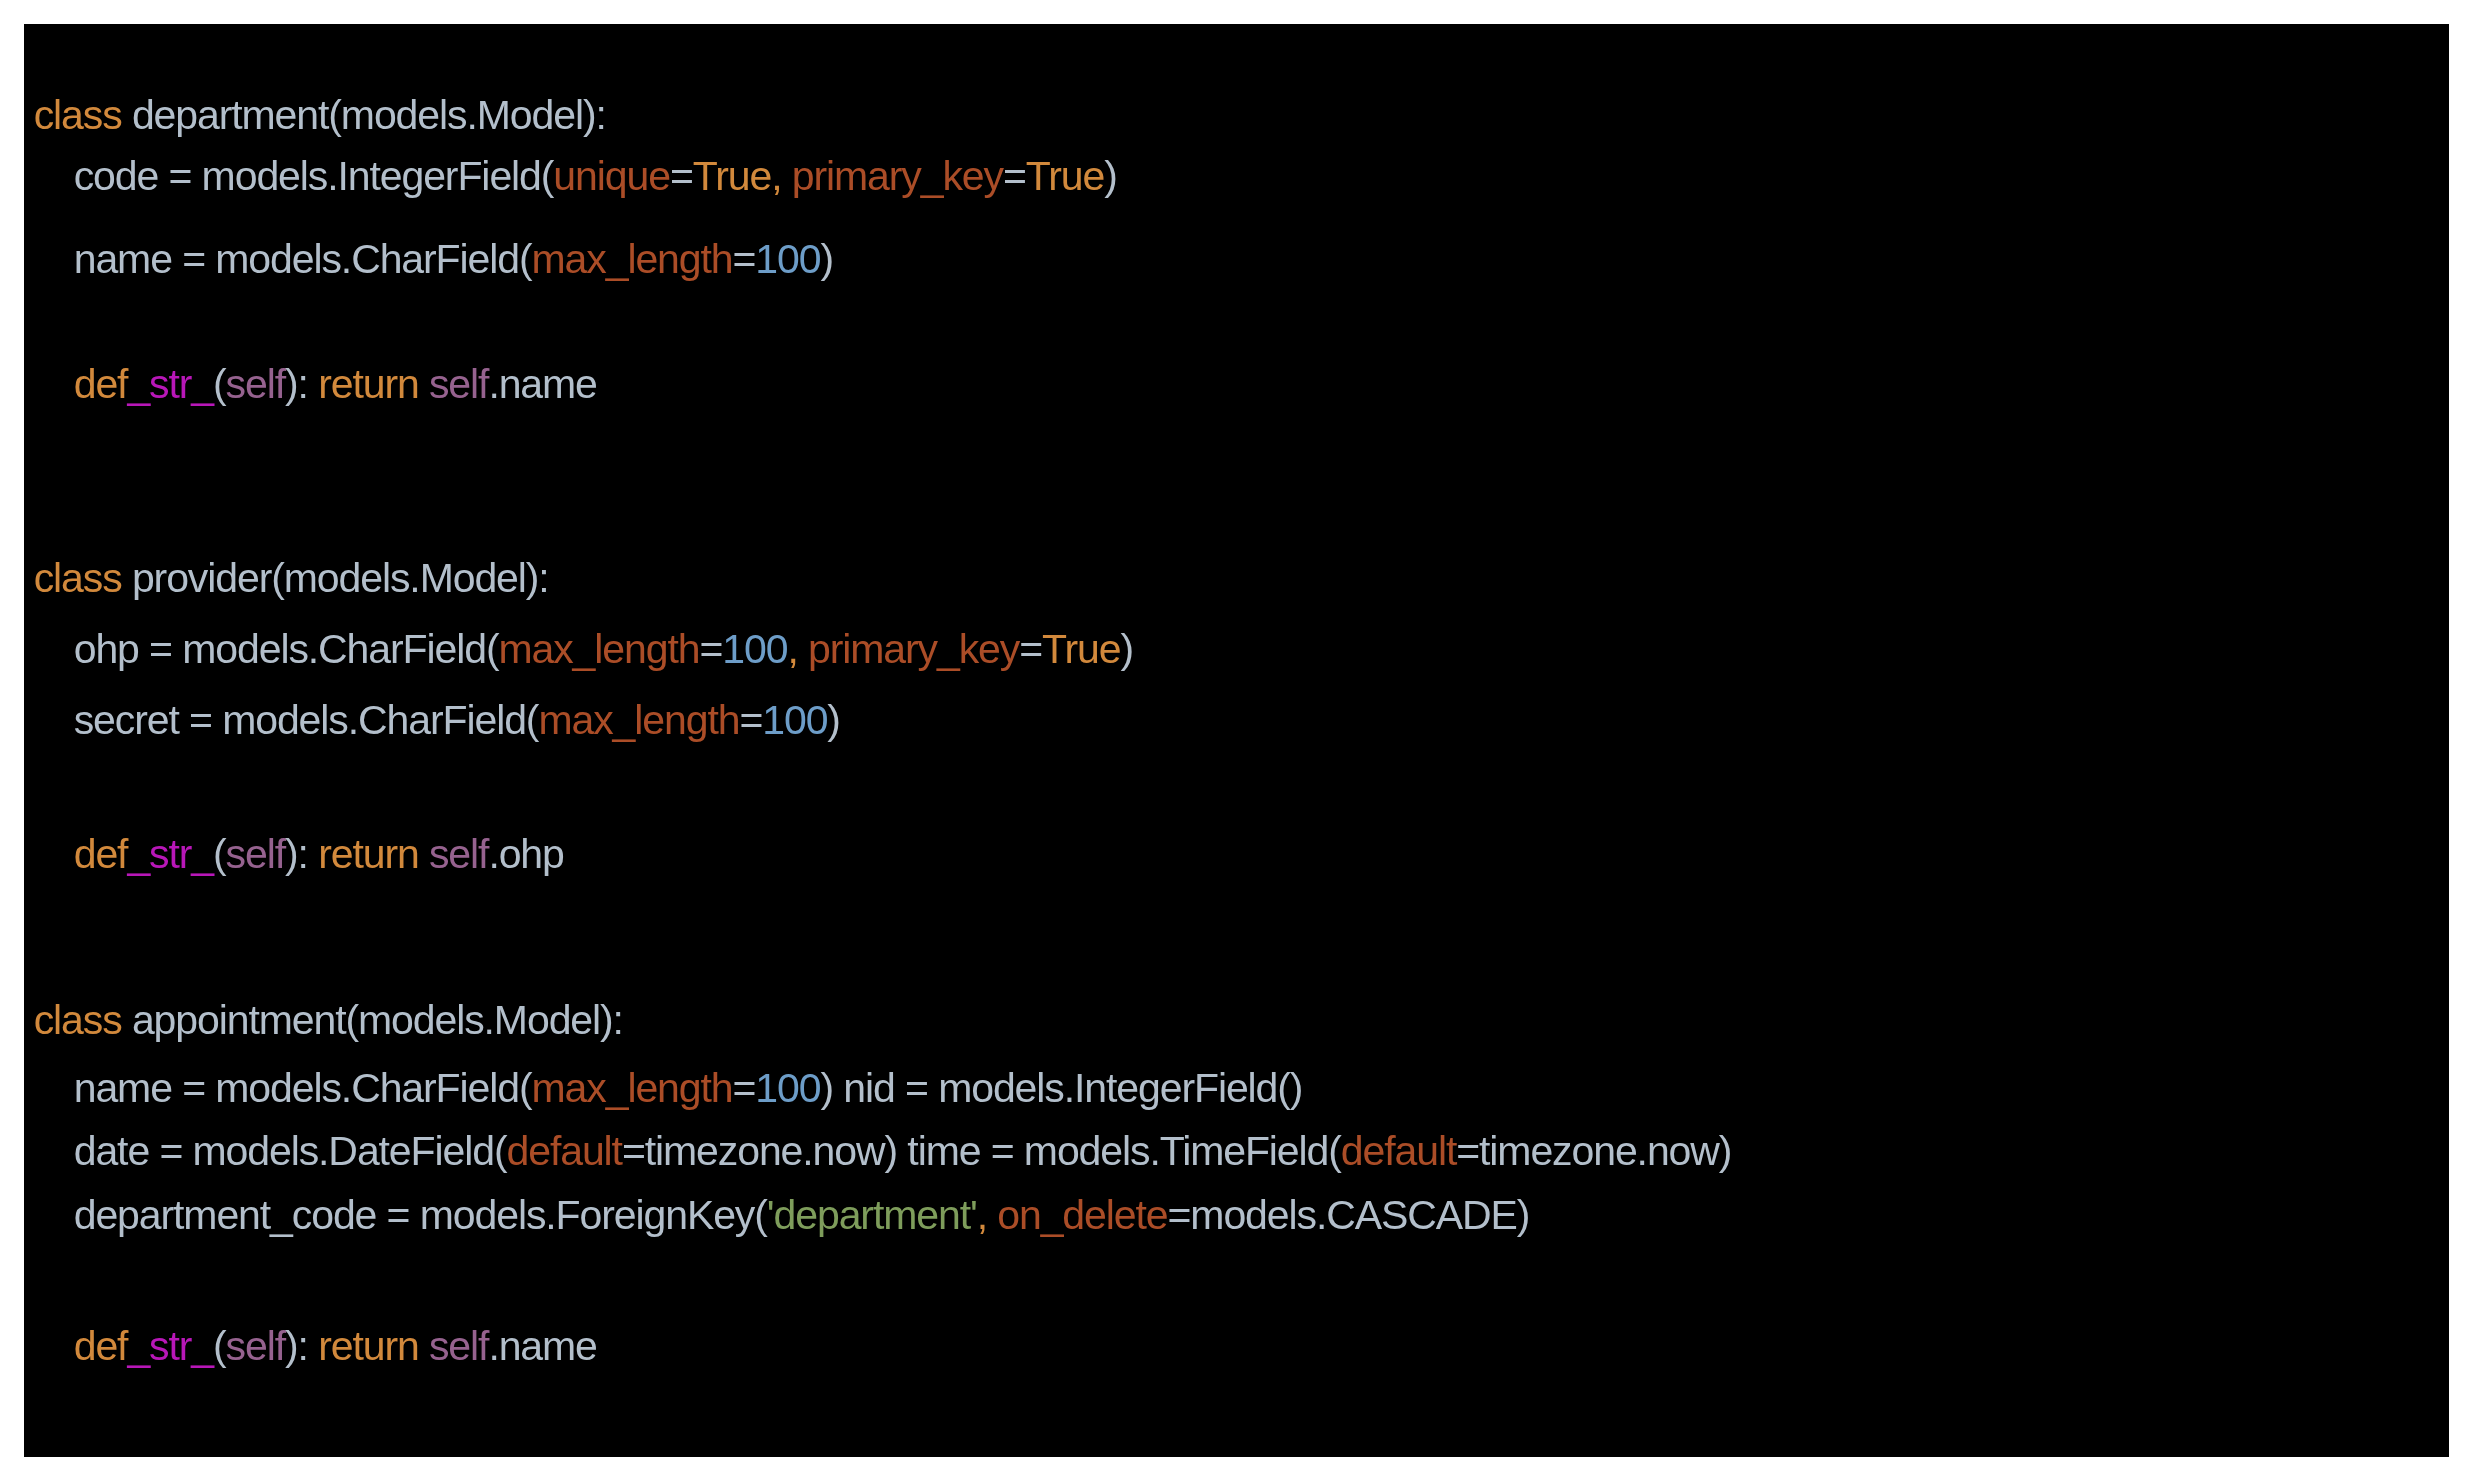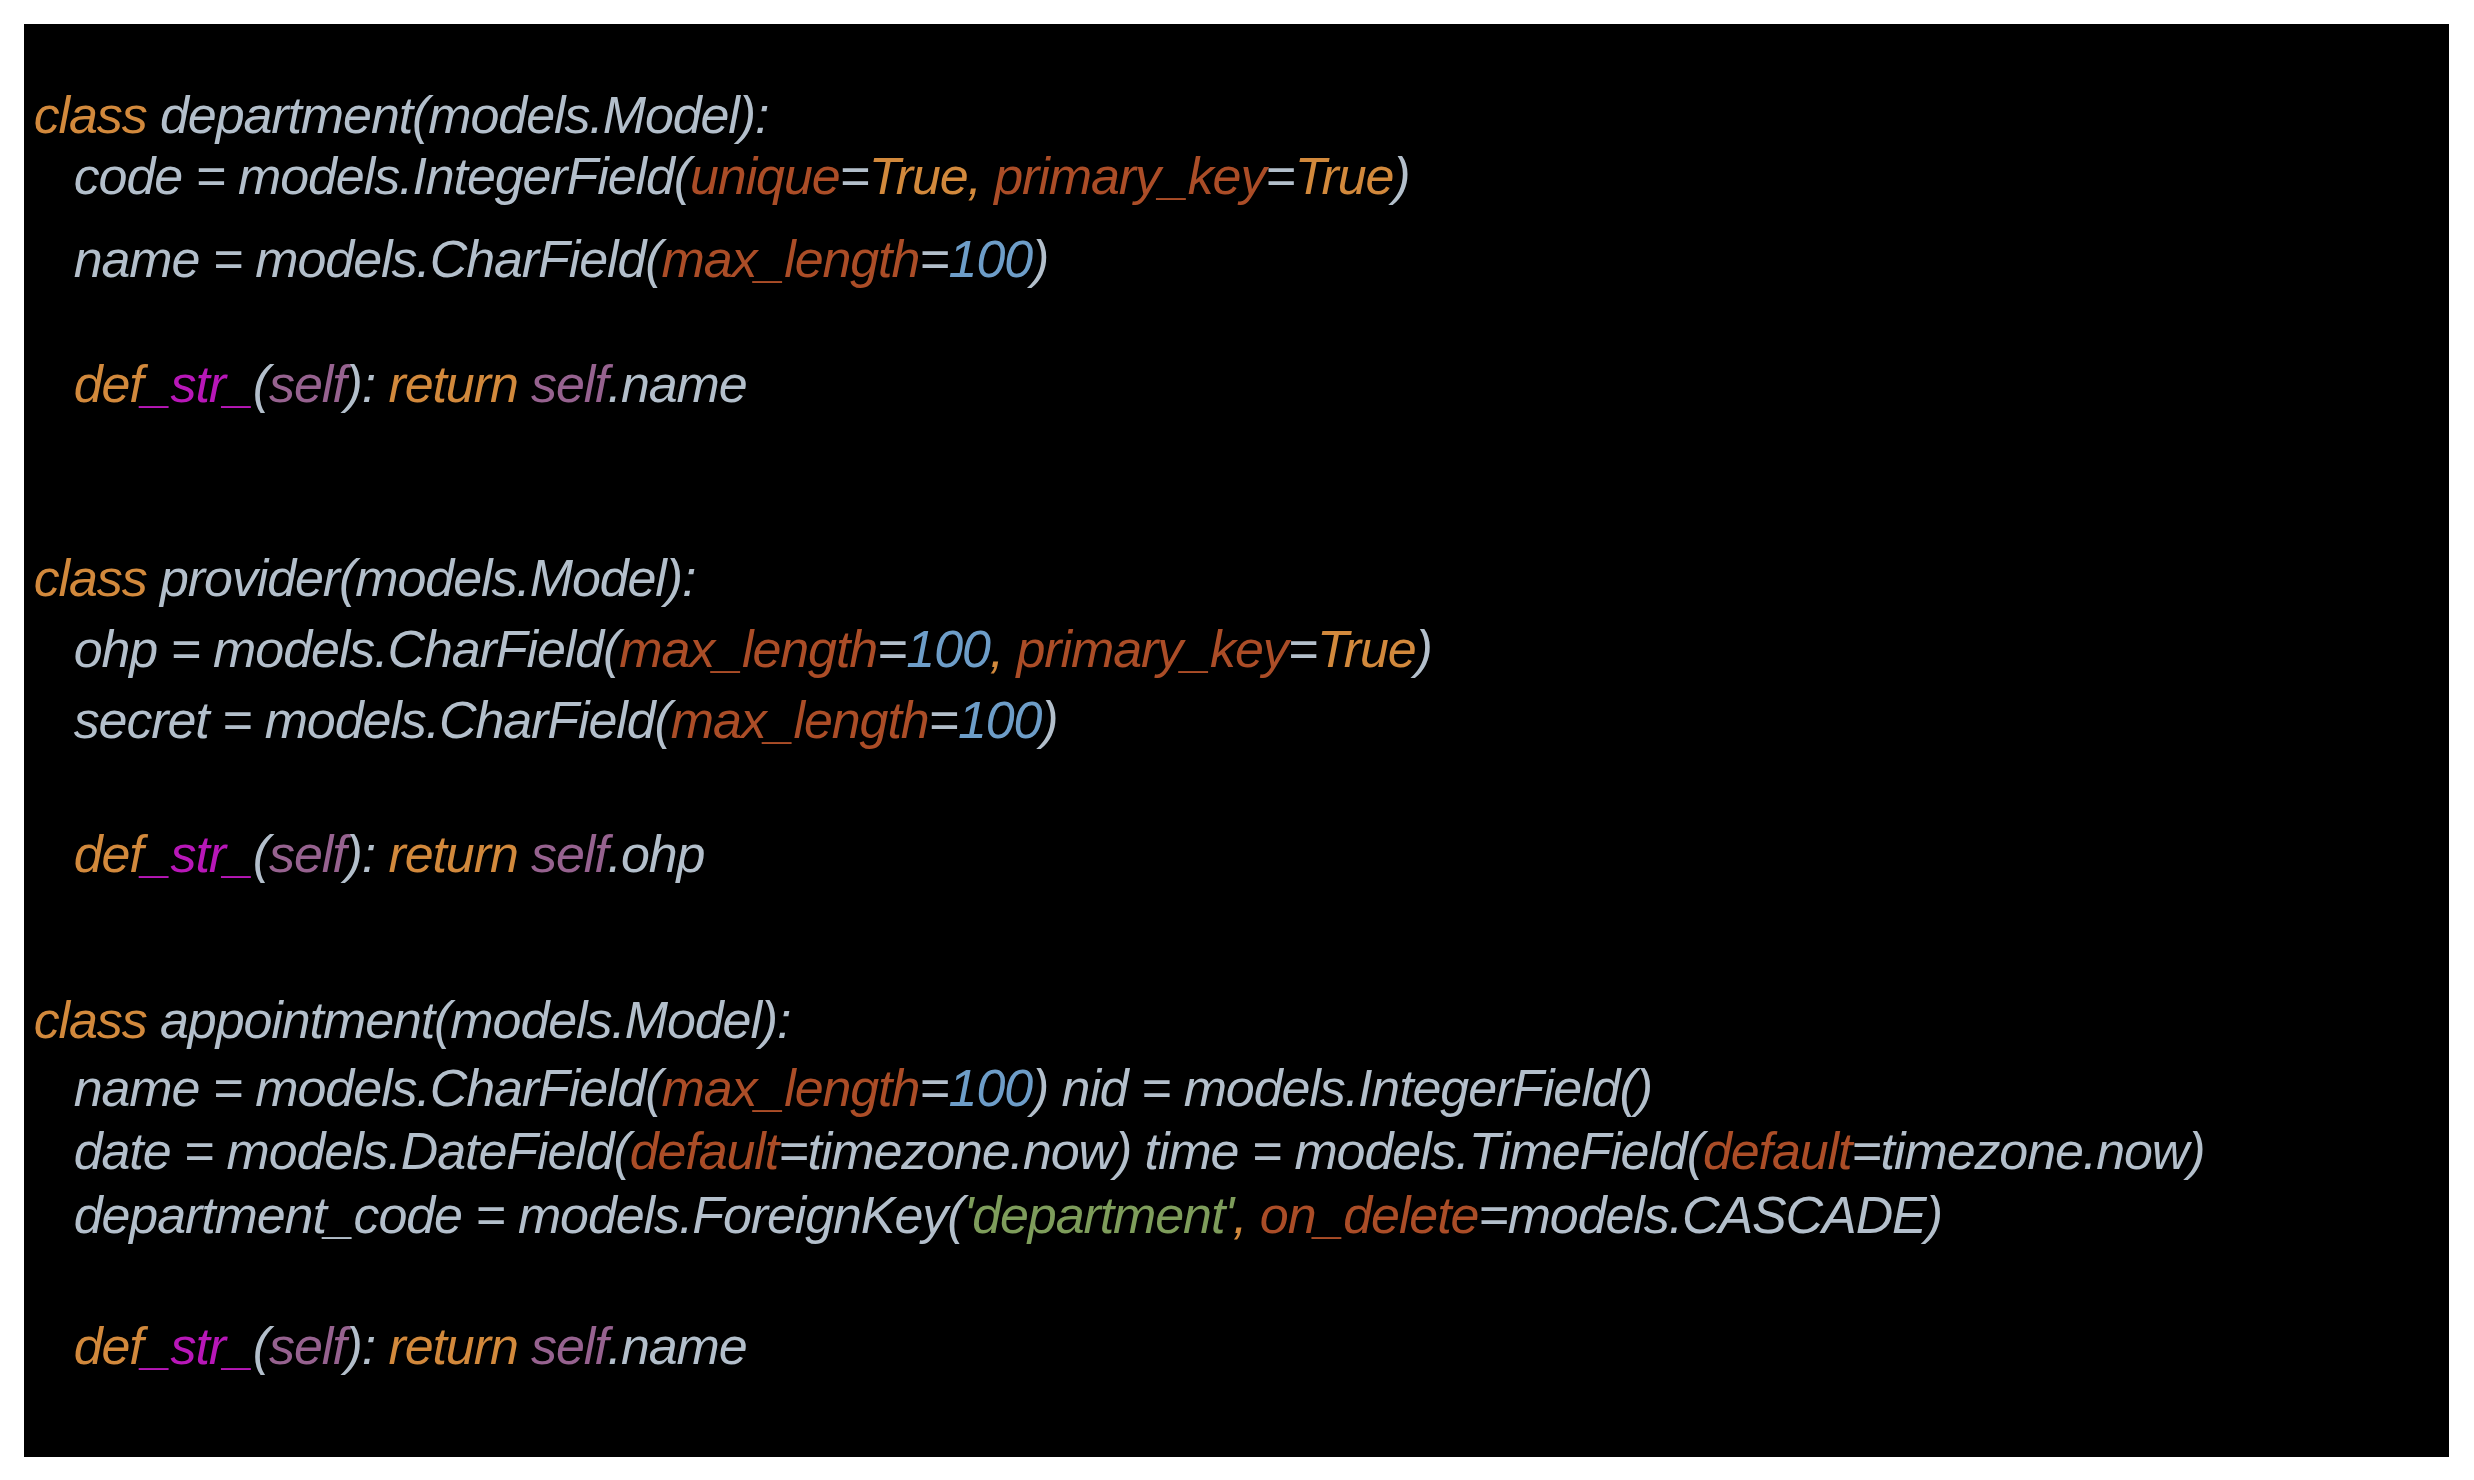--- a/index.html
+++ b/index.html
@@ -20,25 +20,24 @@
     position: absolute;
     left: 24px;
     top: 24px;
     right: 26px;
     bottom: 24px;
     background: var(--panel-bg, #000000);
     box-sizing: border-box;
     padding: 61px 7.5px 0 9.7px;
     overflow: hidden;
     font-family: "Liberation Sans", "DejaVu Sans", sans-serif;
-    font-size: 52px;
+    font-size: 41px;
     letter-spacing: -1.1px;
     line-height: 61px;
     white-space: pre;
-    font-style: italic;
   }
   .code-line {
     height: 61px;
     white-space: pre;
   }
   .code-line.indented {
     padding-left: 40px;
   }
   .tok          { white-space: pre; }
   .tok-plain    { color: var(--plain,   #b3bfcb); }

